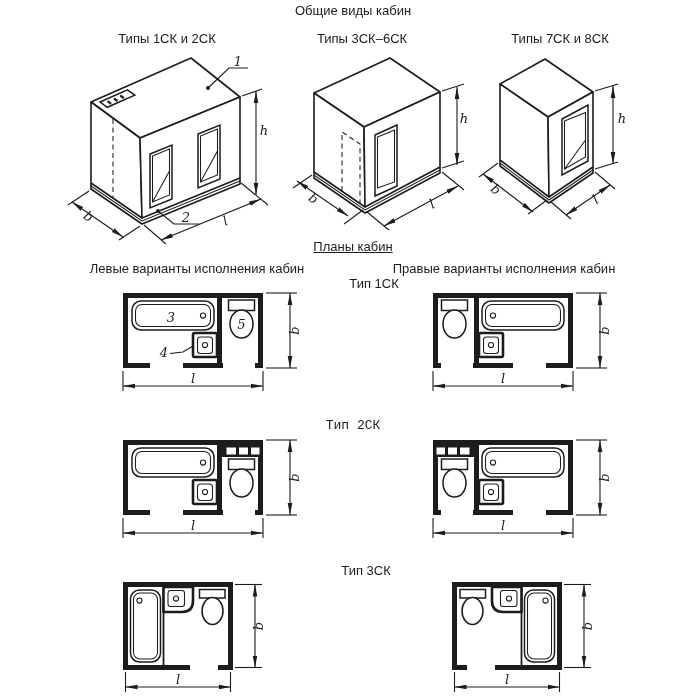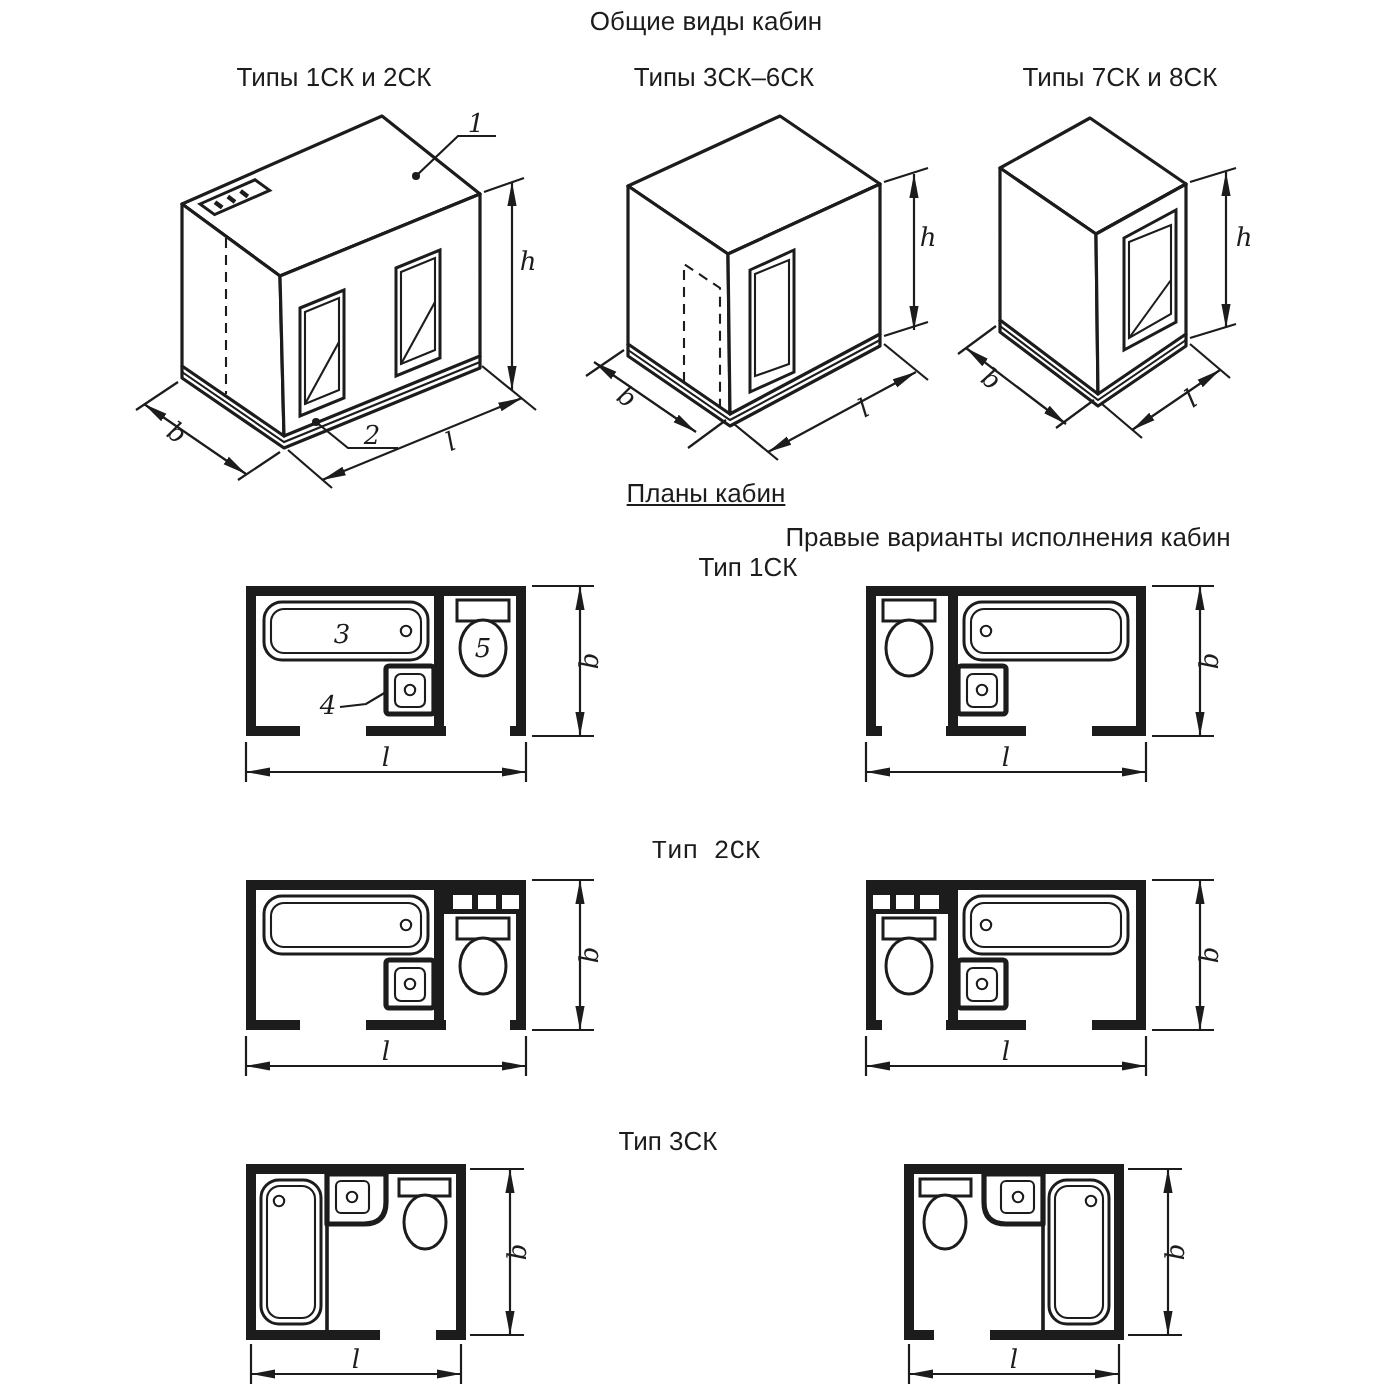--- a/index.html
+++ b/index.html
@@ -35,24 +35,25 @@
         <path d="M12,3 L0,0.7 L0,5.3 Z" fill="#1c1c1c"></path>
       </marker>
     </defs>
   </svg>
 
   <div class="lbl ttl" style="left:353px;top:3px;">Общие виды кабин</div>
   <div class="lbl" style="left:167px;top:31px;">Типы 1СК и 2СК</div>
   <div class="lbl" style="left:362px;top:31px;">Типы 3СК–6СК</div>
   <div class="lbl" style="left:524px;top:31px;margin-left:36px;">Типы 7СК и 8СК</div>
   <div class="lbl ttl" style="left:353px;top:239px;text-decoration:underline;">Планы кабин</div>
+  <div class="lbl" style="left:197px;top:261px;">Левые варианты исполнения кабин</div>
   <div class="lbl" style="left:504px;top:261px;text-align:right;">Правые варианты исполнения кабин</div>
   <div class="lbl" style="left:374px;top:276px;">Тип 1СК</div>
   <div class="lbl" style="left:353px;top:418px;font-family:Liberation Mono, monospace;">Тип 2СК</div>
-  <div class="lbl" style="left:334px;top:563px;text-align:right;">Тип 3СК</div>
+  <div class="lbl" style="left:366px;top:563px;text-align:right;">Тип 3СК</div>
 
   <svg style="left:55px;top:55px;" width="220" height="195" viewBox="0 0 220 195">
     <g>
       <polygon class="s" points="136,3 185,42 85,83 36,47"></polygon>
       <polygon class="s" points="36,47 85,83 87,163 36,128"></polygon>
       <polygon class="s" points="85,83 185,42 185,123 87,163"></polygon>
       <path class="sn" d="M36,128 L36,134 L87,169 L185,129 L185,123"></path>
       <polyline class="i" points="36,131 87,166 185,126"></polyline>
       <line class="i dash" x1="58" y1="64" x2="58" y2="142"></line>
     </g>

